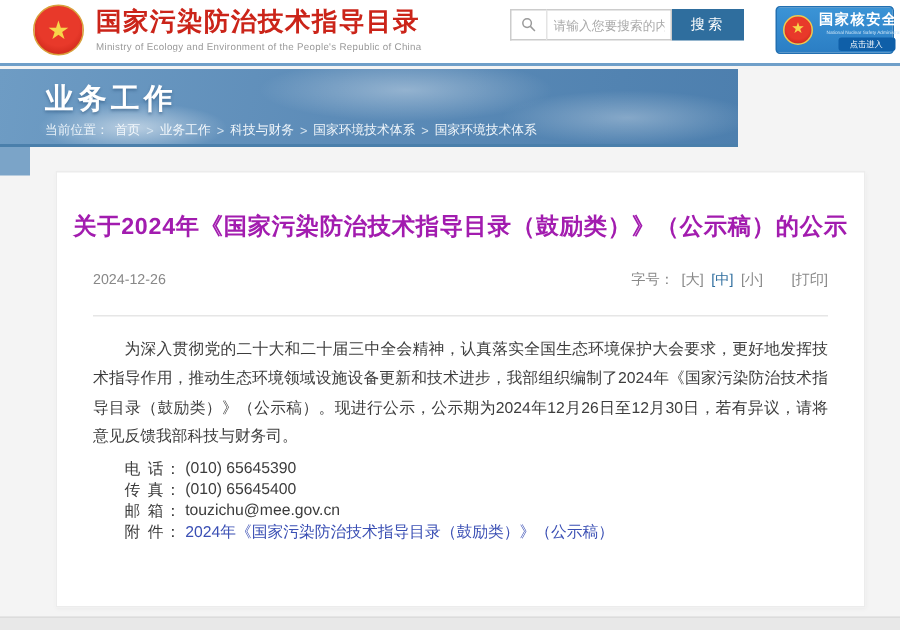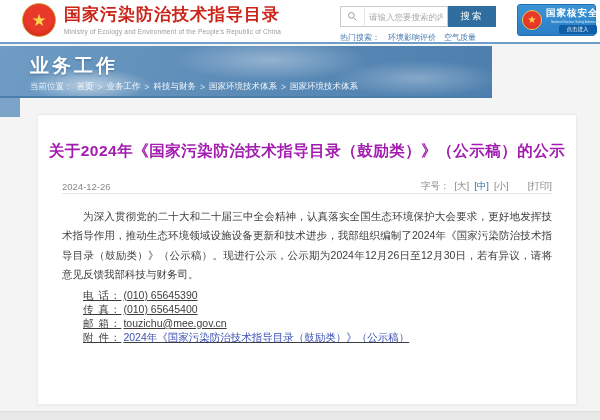--- a/index.html
+++ b/index.html
@@ -91,33 +91,33 @@
   .card {
     position:absolute; left:37px; top:114px; width:540px; height:291px;
     background:#ffffff; border:1px solid #ececec; box-shadow:0 1px 3px rgba(0,0,0,.04);
   }
   .article-title {
     margin-top:26px; text-align:center; font-size:15.5px; font-weight:bold;
     color:#a21caf; letter-spacing:.5px;
   }
   .meta-row {
     margin:18px 24px 0 24px; display:flex; justify-content:space-between; align-items:center;
-    font-size:9.5px; color:#888; padding-bottom:0; border-bottom:1px solid #e6e6e6;
+    font-size:9.5px; color:#888; padding-bottom:17px; border-bottom:1px solid #e6e6e6;
   }
   .meta-right { display:flex; gap:5px; align-items:center; }
   .size-opt { color:#888; cursor:pointer; }
   .size-opt.active { color:#2f6e9e; }
   .print-btn { color:#888; margin-left:14px; cursor:pointer; }
 
   .article-body {
     margin:13px 24px 0 24px; font-size:10.5px; color:#3c3c3c;
     line-height:1.85; text-indent:2em; text-align:justify;
   }
   .contact-list { margin:4px 24px 0 24px; font-size:10.5px; color:#3c3c3c; }
-  .contact-row { padding-left:2em; display:flex;text-decoration:underline; }
+  .contact-row { padding-left:2em; display:flex; }
   .contact-label { white-space:pre; letter-spacing:1px; }
   .contact-value { margin-left:2px; }
   .attach-link { color:#3a4fb4; cursor:pointer; text-decoration:none; }
 
   .footer-strip {
     position:absolute; left:0; bottom:0; width:600px; height:9px;
     background:#e8e8e8; border-top:1px solid #dcdcdc;
   }
 </style>
 </head>
@@ -136,25 +136,20 @@
     <div class="search-bar">
       <div class="search-icon-box">
         <svg width="11" height="11" viewBox="0 0 20 20">
           <circle cx="8" cy="8" r="5.2" fill="none" stroke="#9a9a9a" stroke-width="1.8"></circle>
           <line x1="12" y1="12" x2="17.5" y2="17.5" stroke="#9a9a9a" stroke-width="1.8"></line>
         </svg>
       </div>
       <input class="search-input" placeholder="请输入您要搜索的内容" style="">
       <button class="search-btn">搜索</button>
     </div>
-    <div class="hot-row">
-      <span>热门搜索：</span>
-      <a>环境影响评价</a>
-      <a>空气质量</a>
-    </div>
   </div>
 
   <div class="nnsa-badge">
     <div class="nnsa-emblem">★</div>
     <div class="nnsa-texts">
       <div class="nnsa-title">国家核安全局</div>
       <div class="nnsa-sub">National Nuclear Safety Administration</div>
       <div class="nnsa-enter">点击进入</div>
     </div>
   </div>

